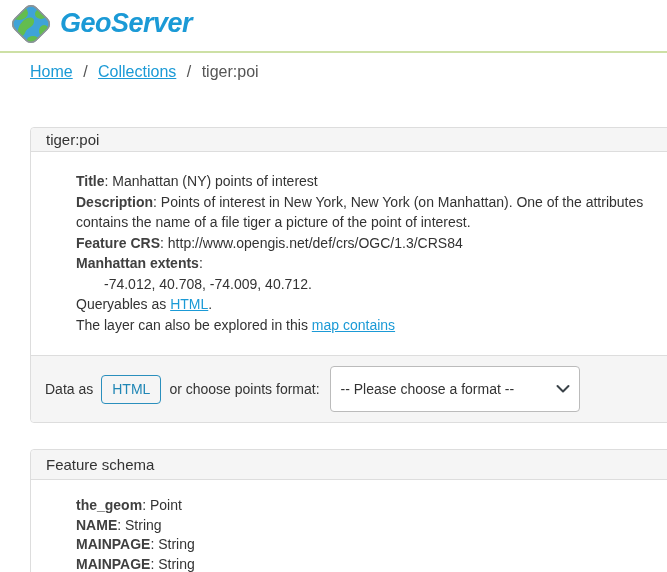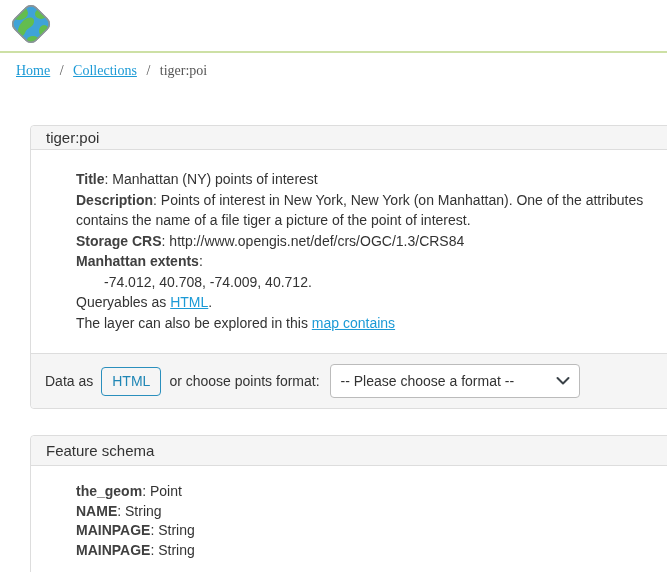--- a/index.html
+++ b/index.html
@@ -19,22 +19,22 @@
     padding-left: 8px;
   }
   .logo-wrap { display: flex; align-items: center; gap: 6px; }
   .logo-wordmark {
     font-size: 27px; font-weight: bold; font-style: italic;
     color: #1b9ad6; letter-spacing: -0.5px;
     padding-bottom: 4px;
   }
   
   .breadcrumb {
-    margin: 10px 0 0 16px;
-    font-size: 14px; color: #555555; font-family: Liberation Serif, serif;
+    margin: 10px 0 0 30px;
+    font-size: 16px; color: #555555;
   }
   .breadcrumb a { color: #1b9ad6; text-decoration: underline; cursor: pointer; }
   .crumb-sep { margin: 0 6px; color: #555555; }
   .crumb-current { color: #555555; }
   
   .card {
     width: 660px;              
     margin-left: 30px;
     border: 1px solid #dddddd;
     border-radius: 4px;
@@ -74,21 +74,21 @@
     margin: 0 8px;
     min-width: 48px; height: 29px;
     padding: 0 10px;
     border: 1px solid #2a8fbd; border-radius: 4px;
     color: #1f86b5; background: transparent;
     font-size: 14px; cursor: pointer;
   }
   .select-wrap { position: relative; margin-left: 10px; }
   select.format-select {
     -webkit-appearance: none; -moz-appearance: none; appearance: none;
-    width: 250px; height: 34px;
+    width: 250px; height: 46px;
     border: 1px solid #bbbbbb; border-radius: 4px;
     background: #ffffff; color: #333333;
     font-family: "Liberation Sans", sans-serif;
     font-size: 14px;
     padding: 0 28px 0 10px;
     cursor: pointer;
   }
   .chevron {
     position: absolute; right: 10px; top: 50%;
     transform: translateY(-50%);
@@ -111,20 +111,21 @@
         <g clip-path="url(#diamondClip)">
           <ellipse cx="11" cy="11" rx="9" ry="7" fill="#63bd4f"></ellipse>
           <path d="M16 18 C21 14 27 15 26 20 C25 26 19 25 17 31 C15 36 9 34 10 28 C11 23 13 21 16 18 Z" fill="#63bd4f"></path>
           <ellipse cx="33" cy="12" rx="6" ry="5" fill="#63bd4f"></ellipse>
           <ellipse cx="36" cy="29" rx="5" ry="6" fill="#63bd4f"></ellipse>
           <ellipse cx="25" cy="38" rx="6" ry="4" fill="#63bd4f"></ellipse>
         </g>
         <rect x="8" y="7" width="30" height="30" rx="7" transform="rotate(45 23 22)" fill="none" stroke="#8a9499" stroke-width="1.5"></rect>
       </svg>
     </span>
+    <span class="logo-wordmark">GeoServer</span>
   </div>
 </div>
 
 <div class="breadcrumb">
   <a>Home</a>
   <span class="crumb-sep">/</span>
   <a>Collections</a>
   <span class="crumb-sep">/</span>
   <span class="crumb-current">tiger:poi</span>
 </div>
@@ -132,21 +133,21 @@
 <div class="card card-1">
   <div class="card-header">tiger:poi</div>
   <div class="card-body">
     <div class="body-line">
       <b>Title</b><span>: Manhattan (NY) points of interest</span>
     </div>
     <div class="body-line">
       <b>Description</b><span>: Points of interest in New York, New York (on Manhattan). One of the attributes contains the name of a file tiger a picture of the point of interest.</span>
     </div>
     <div class="body-line">
-      <b>Storage CRS</b><span>: http://www.opengis.net/def/crs/OGC/1.3/CRS84</span>
+      <b>Feature CRS</b><span>: http://www.opengis.net/def/crs/OGC/1.3/CRS84</span>
     </div>
     <div class="body-line">
       <b>Manhattan extents</b><span>:</span>
     </div>
     <div class="body-line extent-coords">-74.012, 40.708, -74.009, 40.712.</div>
     <div class="body-line">
       <span>Queryables as </span><a>HTML</a><span>.</span>
     </div>
     <div class="body-line">
       <span>The layer can also be explored in this </span><a>map contains</a>

